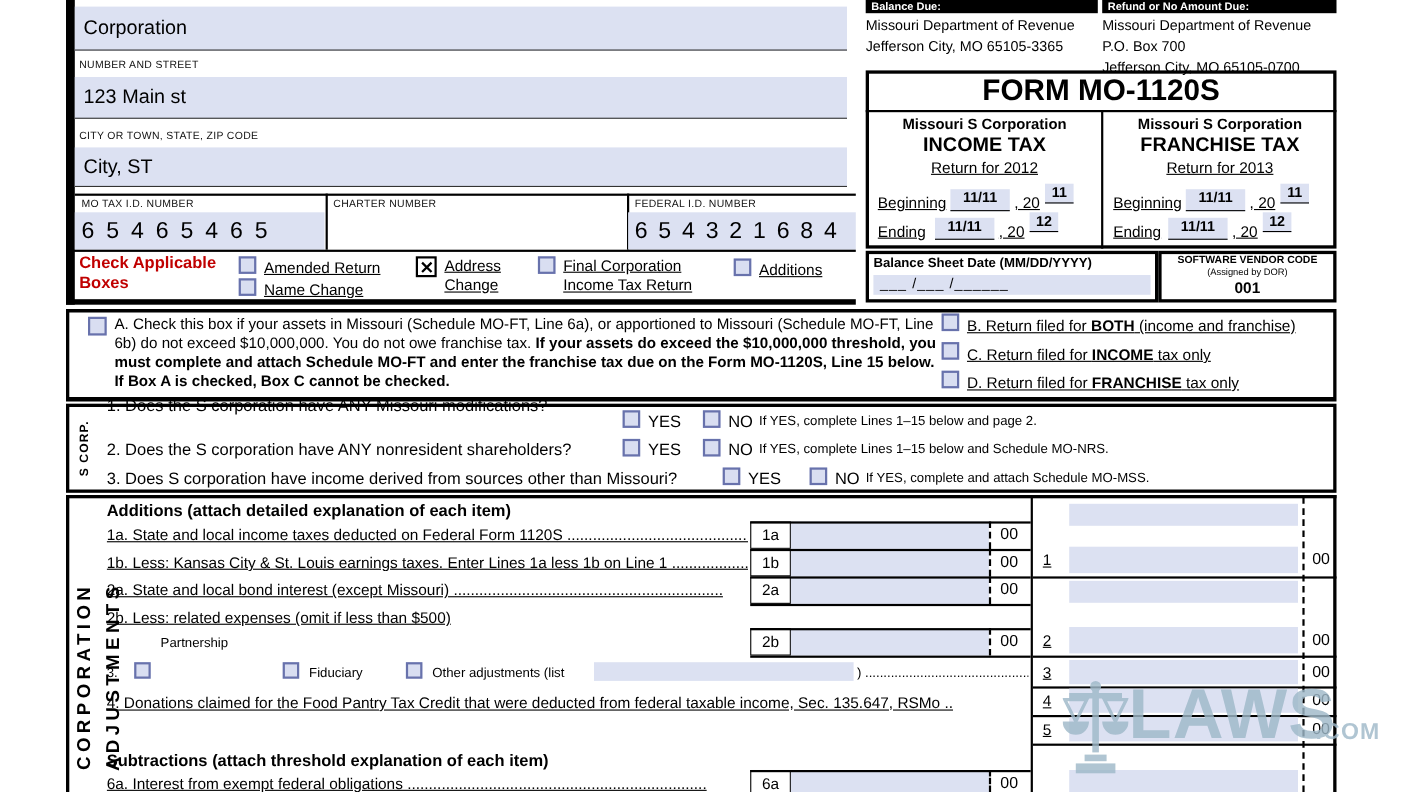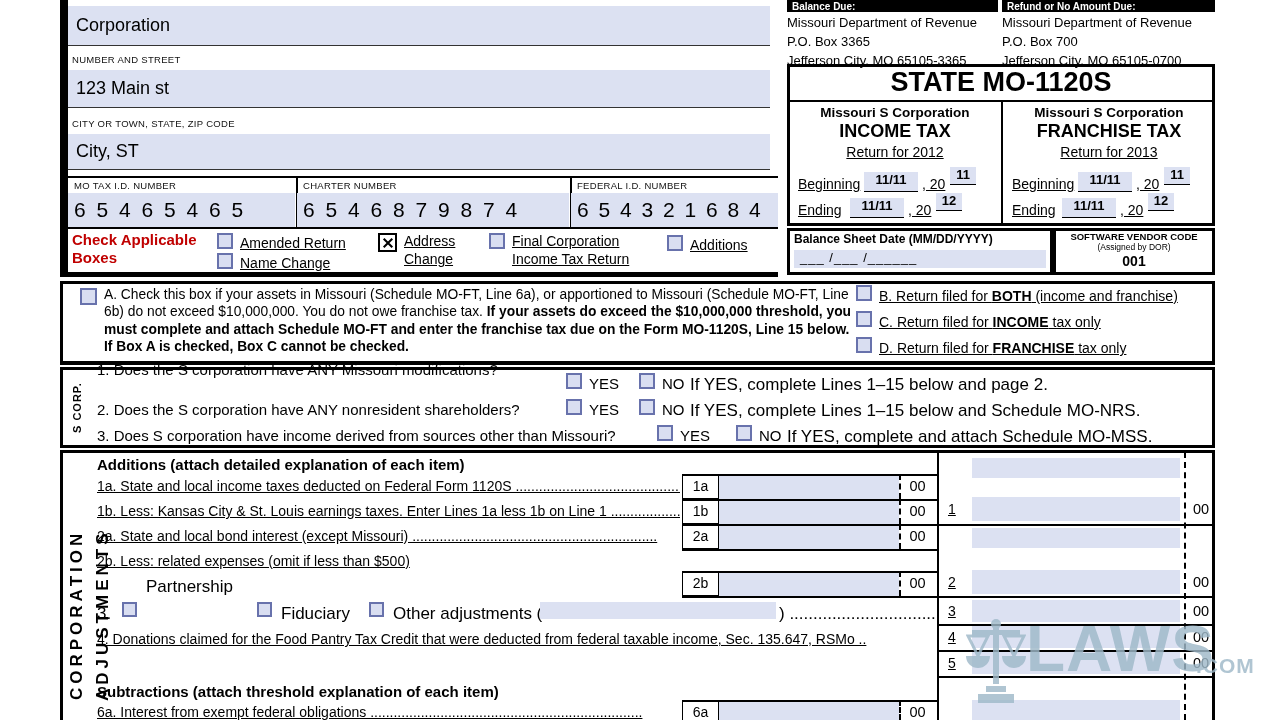--- a/index.html
+++ b/index.html
@@ -7,21 +7,21 @@
   .page { position:relative; width:1280px; height:720px; background:#fff; overflow:hidden;
           font-family:"Liberation Sans","DejaVu Sans",sans-serif; color:#000; }
   .f   { position:absolute; }
   .blue{ background:#dce1f2; }
   .blk { background:#000; }
   .lab { font-size:9.5px; letter-spacing:.3px; color:#111; }
   .bigfield { font-size:18px; padding-left:8px; border-bottom:1px solid #333; display:flex; align-items:center; }
   .digits { font-size:21px; letter-spacing:2.5px; line-height:34px; padding-left:6px; white-space:nowrap; }
   .cb  { width:16px; height:16px; background:#d9def1; border:2px solid #6872ac; }
   .cbx { background:#fff; border:2.5px solid #000; display:flex; align-items:center; justify-content:center; }
-  .red { color:#c00000; font-weight:bold; font-size:15px; line-height:18px; } .t14 { font-size:14px;text-decoration:underline; } .t145{ font-size:17px; } .t15 { font-size:15px; }
+  .red { color:#c00000; font-weight:bold; font-size:15px; line-height:18px; } .t14 { font-size:14px;text-decoration:underline; } .t145{ font-size:12px; } .t15 { font-size:15px; }
   .b { font-weight:bold; }
   .nw { white-space:nowrap; overflow:hidden; }
   .numbox { border:1.5px solid #000; background:#fff; text-align:center; font-size:14px; line-height:22px; }
   .hl { background:#000; height:1.5px; }
   .vl { background:#000; width:1.5px; }
   .vdash { border-left:2px dashed #000; width:0; }
   .cents { font-size:14.5px; text-align:center; }
   .vert { writing-mode:vertical-rl; transform:rotate(180deg); text-align:center; font-weight:bold; }
   .topbar { background:#000; color:#fff; font-size:10px; font-weight:bold; padding-left:5px; line-height:13px; overflow:hidden; }
   .addr { font-size:13px; line-height:19px; }
@@ -49,21 +49,20 @@
     <span>City, ST</span>
   </div>
 
   <div class="f hl" style="left:68px;top:176px;width:710px"></div>
   <div class="f lab" style="left:74px;top:180px">MO TAX I.D. NUMBER</div>
   <div class="f lab" style="left:303px;top:180px">CHARTER NUMBER</div>
   <div class="f lab" style="left:577px;top:180px">FEDERAL I.D. NUMBER</div>
   <div class="f vl" style="left:296px;top:176px;height:51px"></div>
   <div class="f vl" style="left:570px;top:176px;height:51px"></div>
   <div class="f blue digits" style="left:68px;top:193px;width:227px;height:34px"><span>6 5 4 6 5 4 6 5</span></div>
-  <div class="f blue digits" style="left:297px;top:193px;width:272px;height:34px"><span>6 5 4 6 8 7 9 8 7 4</span></div>
   <div class="f blue digits" style="left:571px;top:193px;width:207px;height:34px;letter-spacing:2px"><span>6 5 4 3 2 1 6 8 4</span></div>
   <div class="f hl" style="left:60px;top:227px;width:718px;height:2px"></div>
 
   <div class="f red" style="left:72px;top:231px">
     <div>Check Applicable</div>
     <div>Boxes</div>
   </div>
   <div class="f cb" style="left:217px;top:233px"></div>
   <div class="f t14 nw" style="left:240px;top:235px;width:130px">Amended Return</div>
   <div class="f cb" style="left:217px;top:253px"></div>
@@ -78,32 +77,31 @@
   <div class="f cb" style="left:489px;top:233px"></div>
   <div class="f t14" style="left:512px;top:233px">Final Corporation</div>
   <div class="f t14" style="left:512px;top:251px">Income Tax Return</div>
   <div class="f cb" style="left:667px;top:235px"></div>
   <div class="f t14" style="left:690px;top:237px">Additions</div>
   <div class="f blk" style="left:60px;top:272px;width:718px;height:5px"></div>
 
   <div class="f topbar" style="left:787px;top:0;width:211px;height:12px">Balance Due:</div>
   <div class="f addr" style="left:787px;top:13px;width:211px">
     <div>Missouri Department of Revenue</div>
-    <div>P.O. Box 3365</div>
     <div>Jefferson City, MO  65105-3365</div>
   </div>
   <div class="f topbar" style="left:1002px;top:0;width:213px;height:12px">Refund or No Amount Due:</div>
   <div class="f addr" style="left:1002px;top:13px;width:213px">
     <div>Missouri Department of Revenue</div>
     <div>P.O. Box 700</div>
     <div>Jefferson City, MO  65105-0700</div>
   </div>
 
   <div class="f" style="left:787px;top:64px;width:428px;height:162px;border:3px solid #000"></div>
-  <div class="f b ctr" style="left:787px;top:67px;width:428px;font-size:27px">STATE MO-1120S</div>
+  <div class="f b ctr" style="left:787px;top:67px;width:428px;font-size:27px">FORM MO-1120S</div>
   <div class="f hl" style="left:787px;top:100px;width:428px;height:2px"></div>
   <div class="f vl" style="left:1001px;top:100px;height:126px;width:2px"></div>
 
   <div class="f b ctr" style="left:790px;top:105px;width:210px;font-size:13.5px">Missouri S Corporation</div>
   <div class="f b ctr" style="left:790px;top:121px;width:210px;font-size:18px">INCOME TAX</div>
   <div class="f ctr t14" style="left:790px;top:144px;width:210px">Return for 2012</div>
   <div class="f t14" style="left:798px;top:176px">Beginning</div>
   <div class="f datef" style="left:864px;top:172px;width:54px;height:20px"><span>11/11</span></div>
   <div class="f t14" style="left:922px;top:176px">, 20</div>
   <div class="f datef" style="left:950px;top:167px;width:26px;height:18px"><span>11</span></div>

